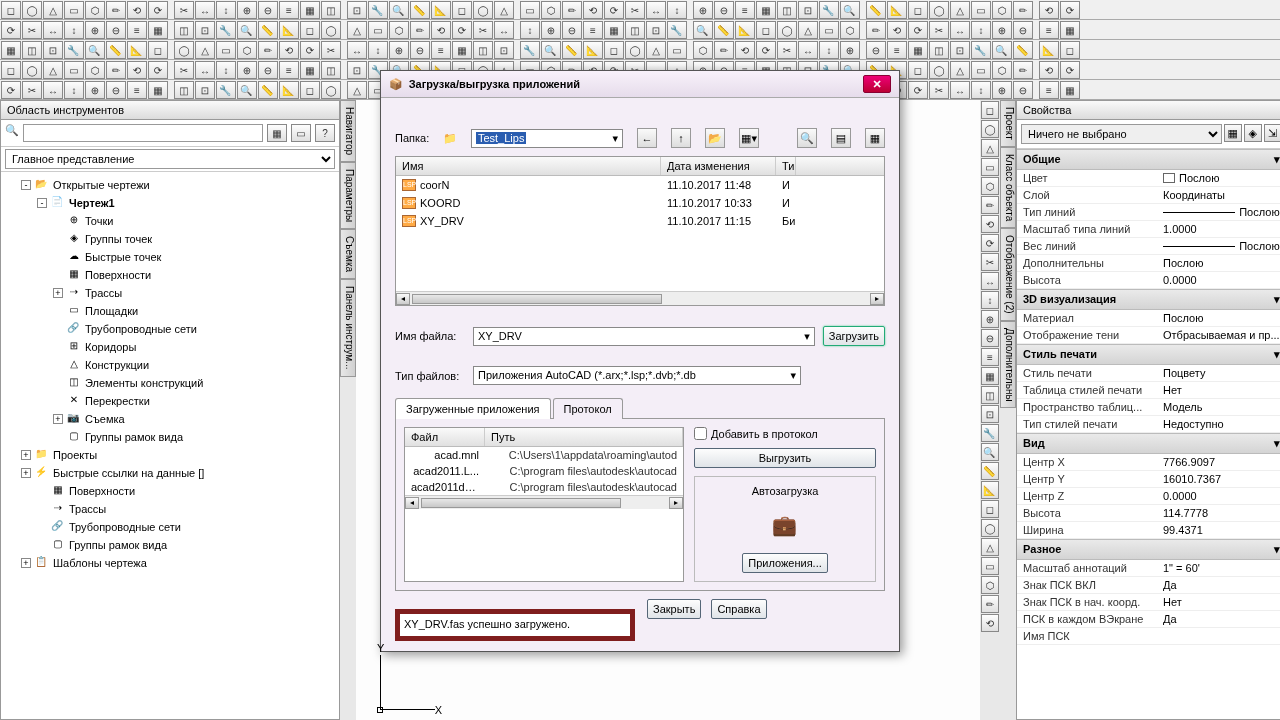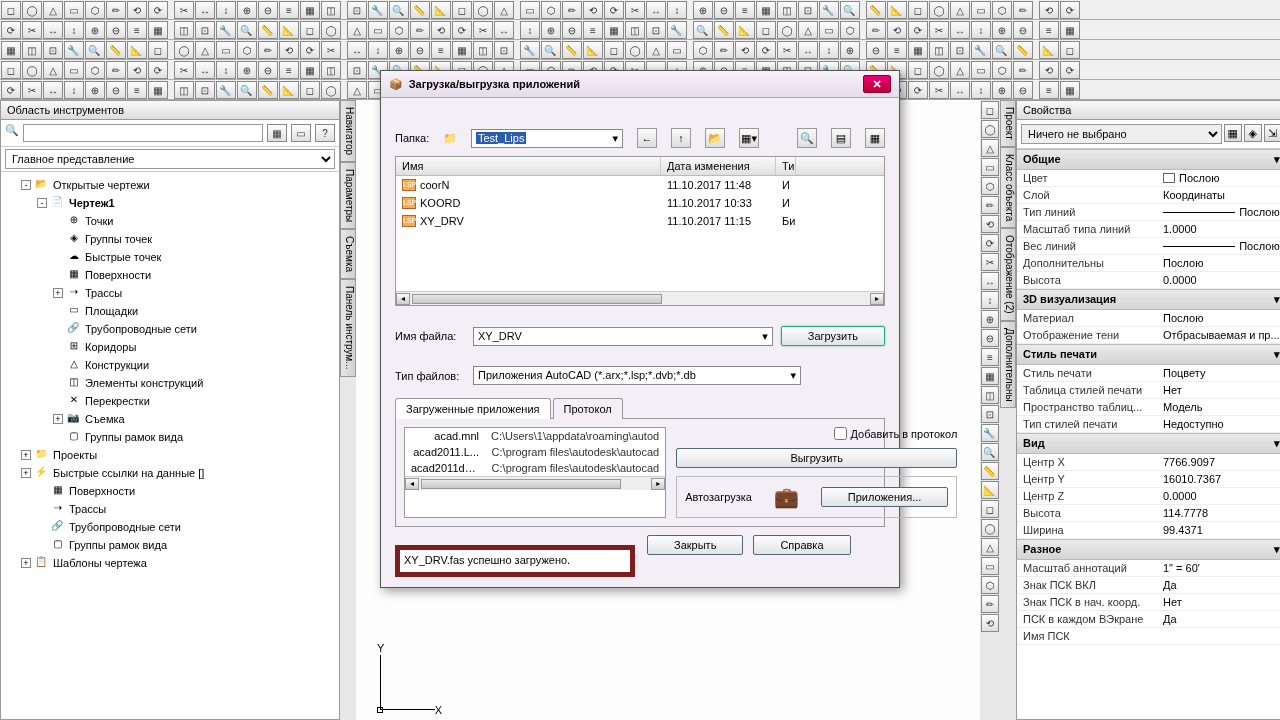--- a/index.html
+++ b/index.html
@@ -63,36 +63,36 @@
 .file-row > div { padding: 1px 6px; }
 .col-name { width: 265px; display: flex; align-items: center; gap: 4px; }
 .col-date { width: 115px; }
 .col-type { width: 20px; }
 .hscroll { height: 14px; background: #eee; border-top: 1px solid #ccc; display: flex; align-items: center; }
 .hscroll-arrow { width: 14px; height: 12px; background: linear-gradient(#fafafa,#ccc); border: 1px solid #999; text-align: center; font-size: 8px; line-height: 10px; }
 .hscroll-thumb { width: 250px; height: 10px; background: linear-gradient(#e8e8e8,#c8c8c8); border: 1px solid #999; margin-left: 2px; }
 .field-row { display: flex; align-items: center; gap: 8px; margin-top: 20px; }
 .field-row label { width: 70px; }
 .field-row select, .field-row .combo { flex: 1; border: 1px solid #888; padding: 2px 4px; background: #fff; }
-.btn { padding: 3px 26px; border: 1px solid #567; background: linear-gradient(#fdfdfd,#e0e4e8); border-radius: 2px; }
+.btn { padding: 3px 5px; border: 1px solid #567; background: linear-gradient(#fdfdfd,#e0e4e8); border-radius: 2px; }
 .btn-primary { border: 1px solid #2a7; box-shadow: 0 0 2px #4c8; }
 .tabs { display: flex; margin-top: 12px; }
 .tab { padding: 4px 10px; border: 1px solid #999; background: #f4eef7; border-bottom: none; border-radius: 3px 3px 0 0; margin-right: 2px; position: relative; top: 1px; }
 .tab.active { background: #fff; }
 .tab-pane { display: flex; gap: 10px; }
 .loaded-apps { border: 1px solid #999; background: #fff; width: 280px; }
 .loaded-header { display: flex; background: linear-gradient(#fafafa,#e0e0e0); border-bottom: 1px solid #bbb; }
 .loaded-header > div { padding: 3px 6px; border-right: 1px solid #ccc; }
 .lh-file { width: 80px; } .lh-path { flex: 1; }
 .loaded-row { display: flex; padding: 1px 0; text-align: right; }
 .loaded-row > div { padding: 1px 6px; overflow: hidden; text-overflow: ellipsis; white-space: nowrap; }
 .lr-file { width: 80px; } .lr-path { flex: 1; color: #333; }
-.side-box { flex: 1; display: flex; flex-direction: column; gap: 8px; align-items: flex-end; }
+.side-box { flex: 1; display: flex; flex-direction: column; gap: 8px; align-items: flex-start; }
 .checkbox-row { display: flex; align-items: center; gap: 4px; }
-.autostart-group { border: 1px solid #bbb; padding: 8px; display: flex; flex-direction: row; align-items: center; gap: 22px; width: 100%; }
+.autostart-group { border: 1px solid #bbb; padding: 8px; display: flex; flex-direction: column; align-items: center; gap: 16px; width: 100%; }
 .status-box { border: 5px solid #7f1d1d; background: #fff; padding: 4px; margin-top: 10px; height: 32px; width: 240px; display: inline-block; }
 .bottom-buttons { display: inline-flex; gap: 10px; margin-left: 12px; }
 .lsp-icon { width: 14px; height: 12px; background: #fa4; border: 1px solid #a63; font-size: 7px; line-height: 10px; text-align: center; color: #fff; }
 .axis { position: absolute; left: 380px; bottom: 10px; font-size: 12px; color: #000; }
 </style>
 </head>
 <body>
 
 <div class="toolbar-row">
     <div class="toolbar-btn">◻</div>
@@ -806,20 +806,24 @@
       </div>
       <span style="width:76px"></span>
     </div>
 
     <div class="tabs">
       <div class="tab active">Загруженные приложения</div>
       <div class="tab">Протокол</div>
     </div>
     <div class="tab-pane" style="border:1px solid #999;padding:8px;background:#f4eef7">
       <div class="loaded-apps">
+        <div class="loaded-header">
+          <div class="lh-file">Файл</div>
+          <div class="lh-path">Путь</div>
+        </div>
         <div id="loaded-rows">
             <div class="loaded-row">
               <div class="lr-file">acad.mnl</div>
               <div class="lr-path">C:\Users\1\appdata\roaming\autod</div>
             </div>
             <div class="loaded-row">
               <div class="lr-file">acad2011.L...</div>
               <div class="lr-path">C:\program files\autodesk\autocad </div>
             </div>
             <div class="loaded-row">

